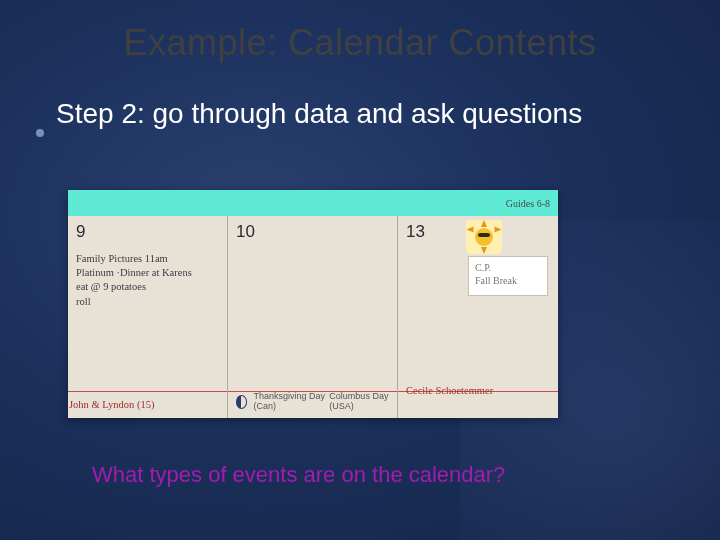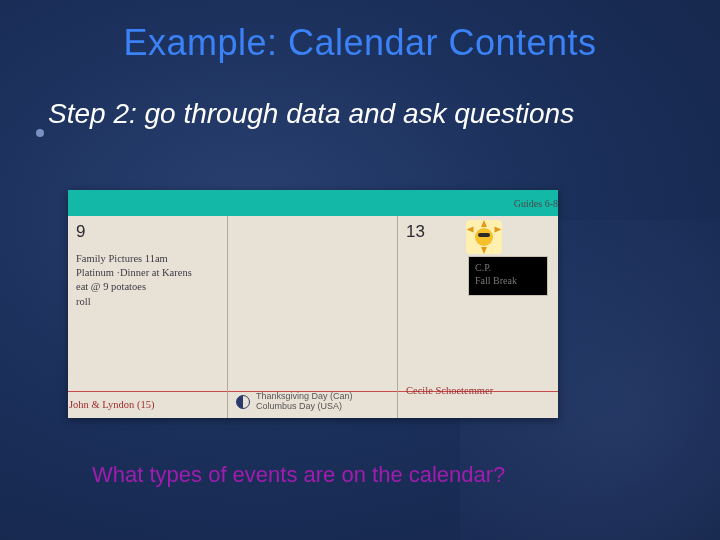--- a/index.html
+++ b/index.html
@@ -23,31 +23,30 @@
     pointer-events: none;
   }
   .title {
     position: absolute;
     top: 22px;
     left: 0;
     width: 100%;
     text-align: center;
     font-size: 36px;
     font-weight: 400;
-    color: #3b82f6;
+    color: #404040;
     letter-spacing: 0.5px;
   }
   .bullet-row {
     position: absolute;
     top: 98px;
     left: 36px;
     display: flex;
     align-items: baseline;
-    gap: 4px;
-    font-style: italic;
+    gap: 12px;
   }
   .bullet-dot {
     width: 8px;
     height: 8px;
     background: #7a90c0;
     border-radius: 50%;
     position: relative;
     top: 14px;
   }
   .bullet-text {
@@ -58,25 +57,25 @@
     position: absolute;
     top: 190px;
     left: 68px;
     width: 490px;
     height: 228px;
     background: #e8e2d6;
     box-shadow: 0 2px 8px rgba(0,0,0,0.4);
   }
   .cal-top {
     height: 26px;
-    background: #14b8a6;
+    background: #5eead4;
     display: flex;
     justify-content: flex-end;
     align-items: center;
-    padding-right: 0;
+    padding-right: 8px;
     font-family: 'Comic Sans MS', cursive;
     font-size: 10px;
     color: #4a4a4e;
   }
   .cal-grid {
     display: grid;
     grid-template-columns: 160px 170px 160px;
     height: 202px;
     position: relative;
   }
@@ -160,21 +159,21 @@
   .r1{top:-4px;left:10px}
   .r2{top:2px;right:-4px;transform:rotate(90deg)}
   .r3{bottom:-4px;left:10px;transform:rotate(180deg)}
   .r4{top:2px;left:-4px;transform:rotate(-90deg)}
   .sticky {
     position: absolute;
     top: 40px;
     right: 10px;
     width: 80px;
     height: 40px;
-    background: #000000;
+    background: #ffffff;
     border: 1px solid #c8c0ae;
     font-family: 'Comic Sans MS', cursive;
     font-size: 10px;
     color: #777;
     padding: 4px 6px;
     line-height: 1.3;
   }
   .caption {
     position: absolute;
     top: 462px;
@@ -205,24 +204,25 @@
       <div class="daynum">9</div>
       <div class="hand" style="margin-top:10px;white-space:pre-line">Family Pictures  11am
 Platinum  ·Dinner at Karens
      eat @ 9  potatoes
                     roll</div>
       <div class="col-bottom-redline"></div>
       <div class="hand-red" style="position:absolute;bottom:8px;left:1px">John &amp; Lyndon (15)</div>
     </div>
 
     <div class="cal-col">
+      <div class="daynum">10</div>
       <div class="col-bottom-redline"></div>
       <div style="position:absolute;bottom:6px;left:8px;display:flex;align-items:center;gap:6px">
         <div class="moon-icon"></div>
-        <div style="display:flex;flex-direction:column;line-height:1.1">
+        <div style="display:flex;flex-direction:row;line-height:1.1">
           <span class="footer-label" style="position:static">Thanksgiving Day (Can)</span>
           <span class="footer-label" style="position:static">Columbus Day (USA)</span>
         </div>
       </div>
     </div>
 
     <div class="cal-col">
       <div class="daynum">13</div>
       <div class="sticker">
         <div class="sun">

